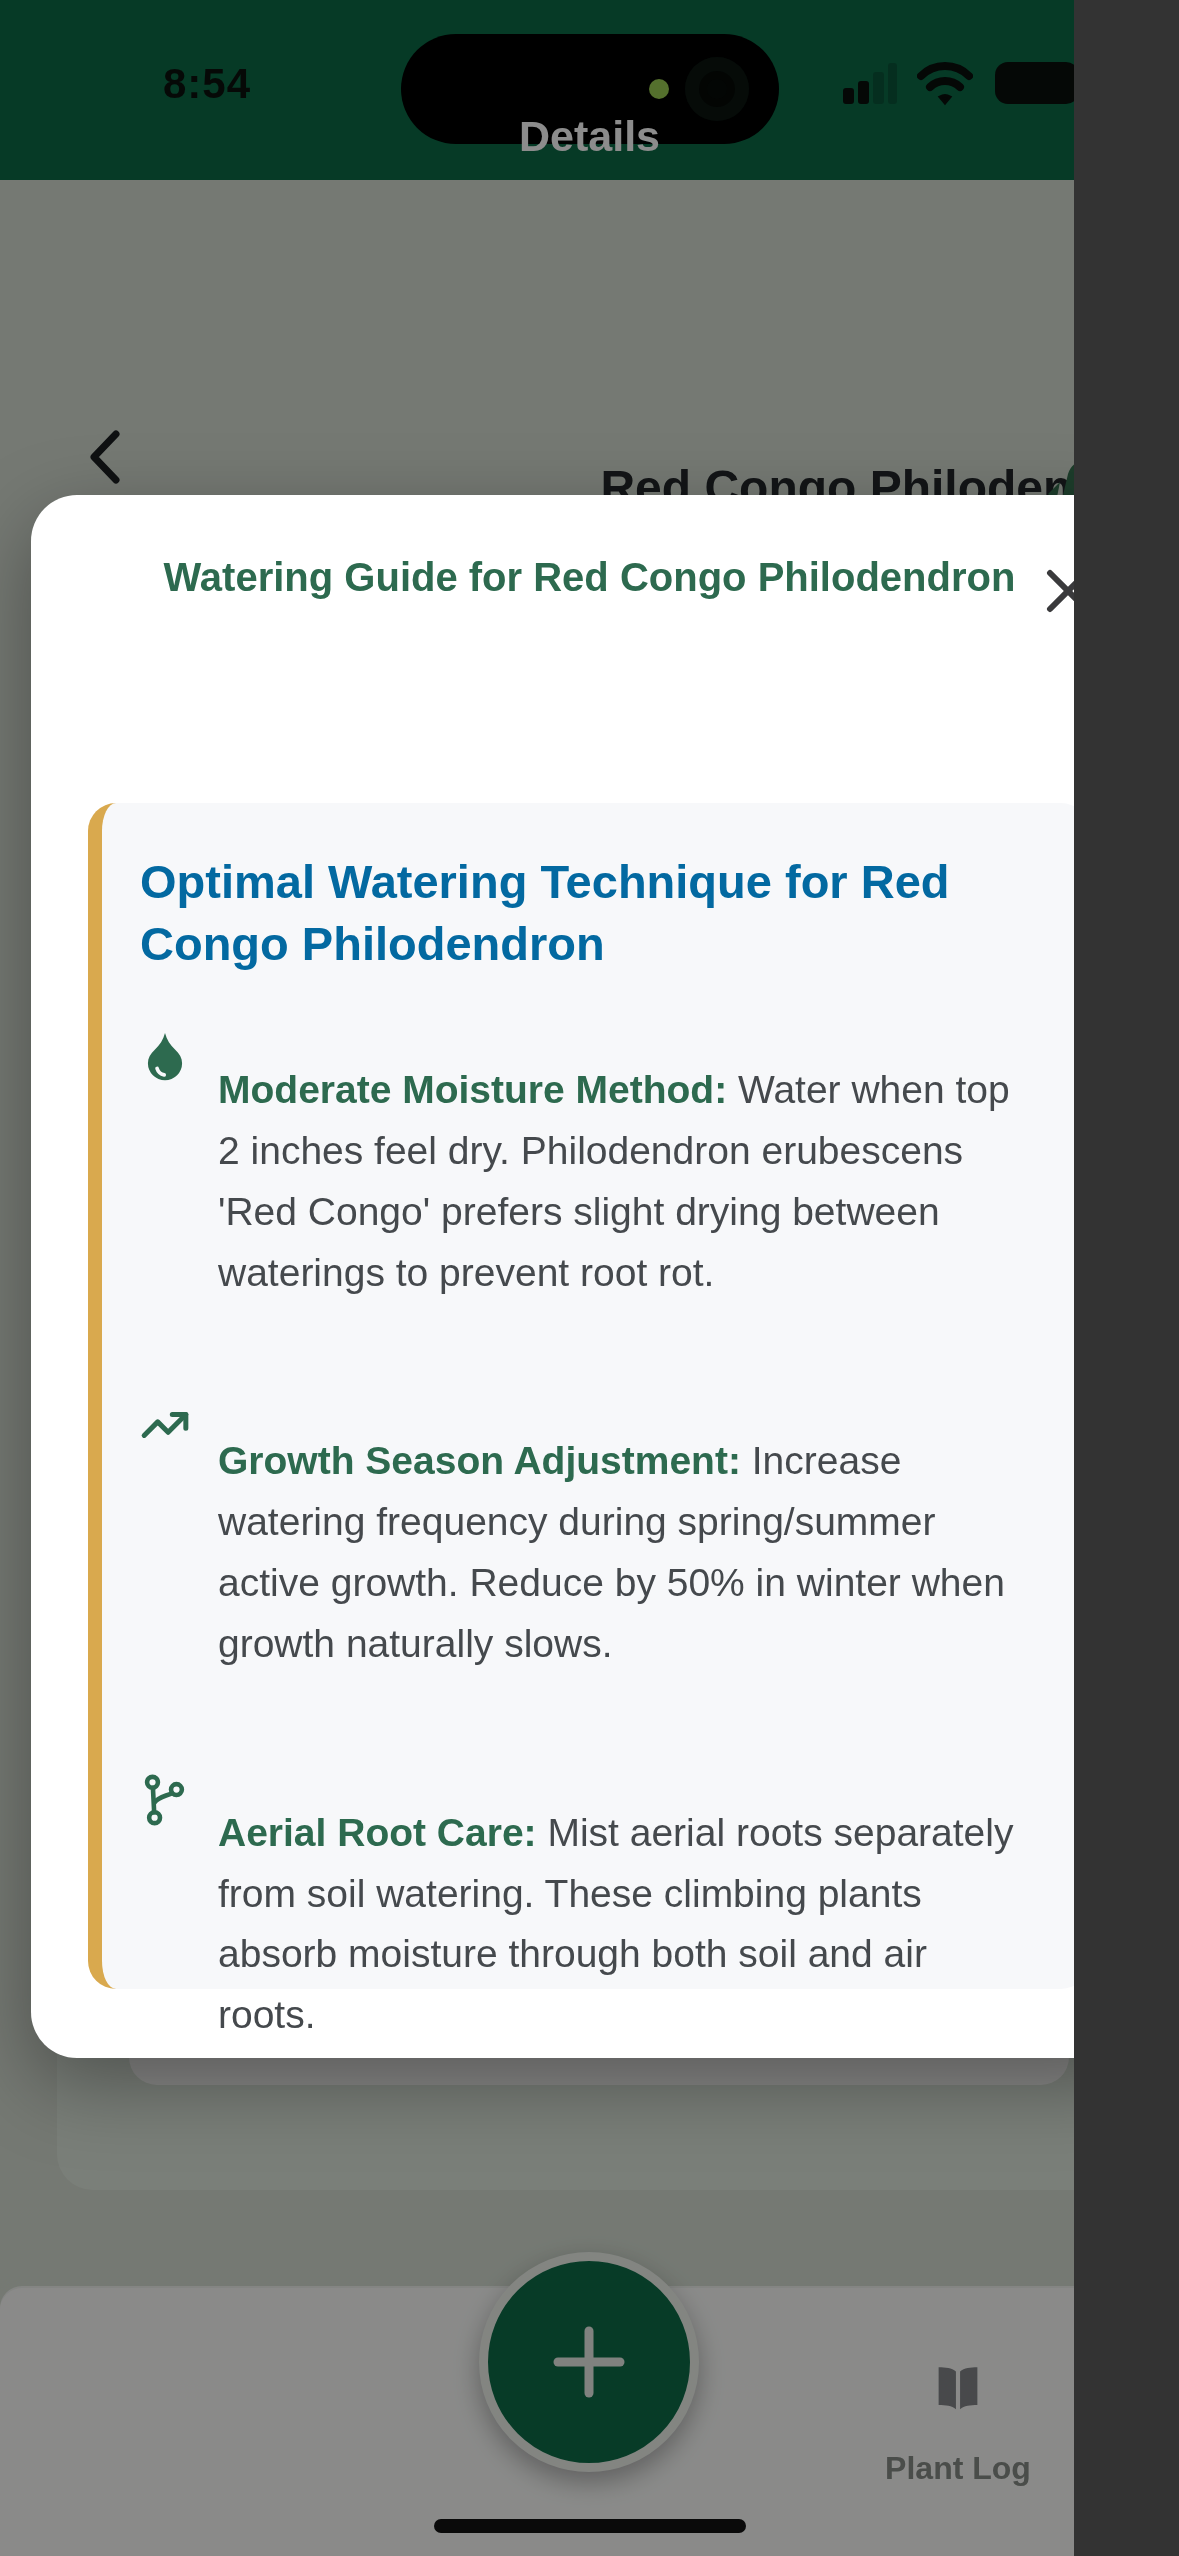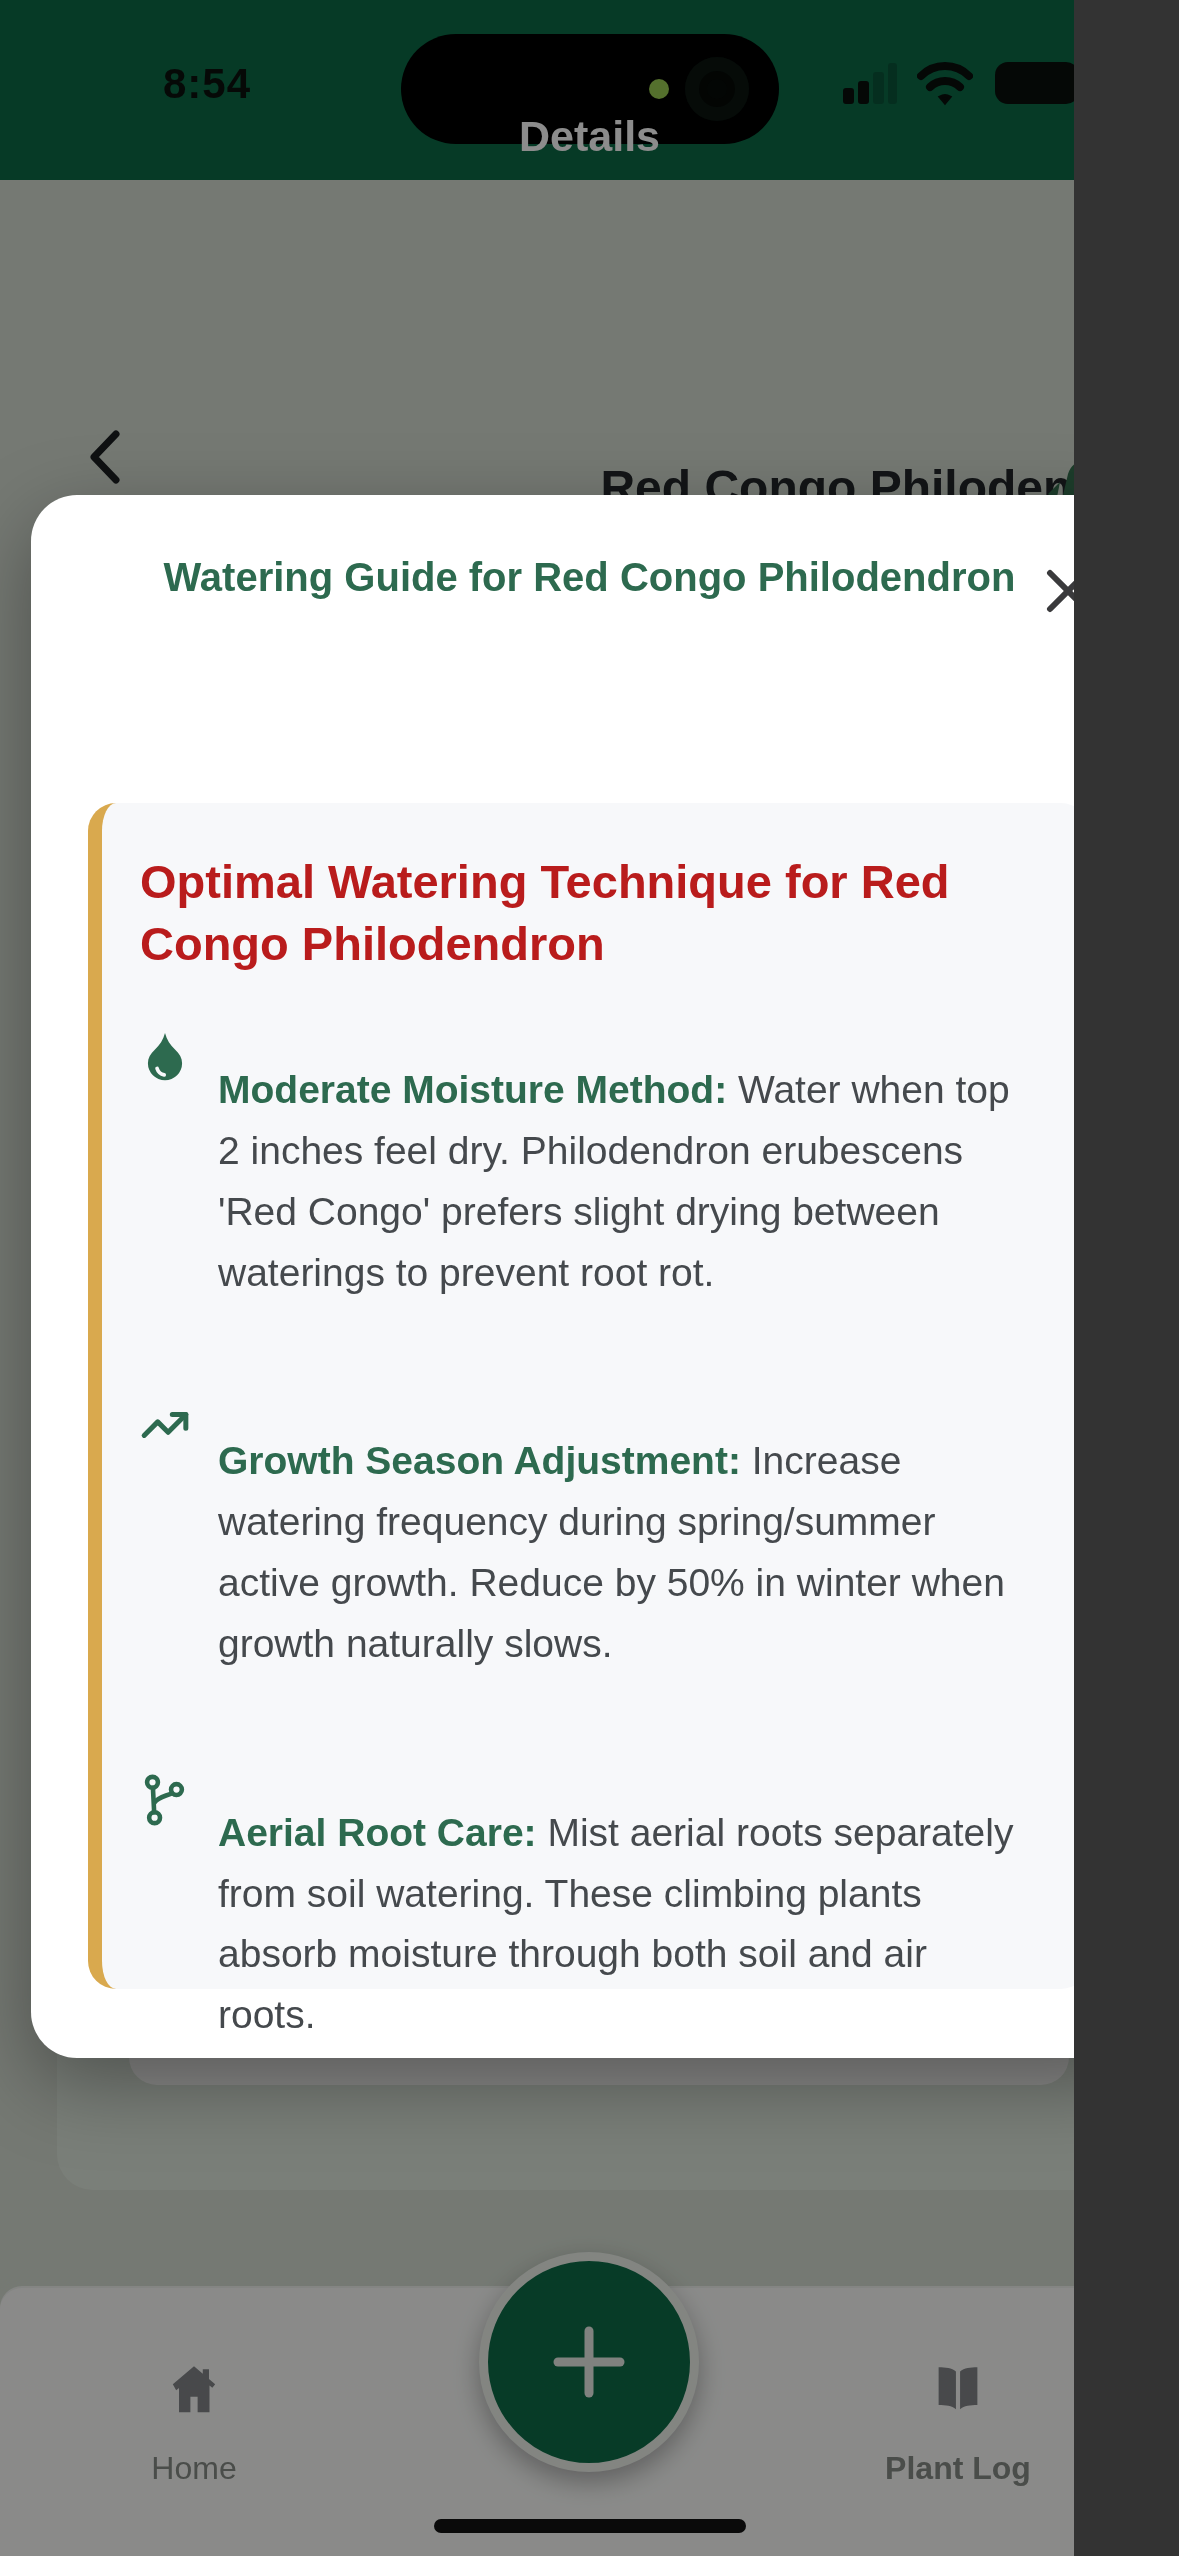--- a/index.html
+++ b/index.html
@@ -36,21 +36,21 @@
   .home-indicator{position:absolute;left:434px;top:2519px;width:312px;height:14px;border-radius:7px;background:#131313;}
   
   .scrim{position:absolute;left:0;top:0;width:1179px;height:2556px;background:rgba(0,0,0,0.45);}
   .modal{position:absolute;left:31px;top:495px;width:1117px;height:1563px;background:#ffffff;border-radius:46px;
          box-shadow:0 26px 80px rgba(0,0,0,.35);}
   .modal-close{position:absolute;top:70px;right:54px;width:52px;height:52px;cursor:pointer;background:none;border:none;padding:0;}
   .modal-title{margin:56px auto 0;max-width:860px;text-align:center;font-size:40px;line-height:1.34;font-weight:700;color:#2d6a4f;}
   .tip-card{position:absolute;left:57px;top:308px;width:1001px;height:1186px;background:#f7f8fa;
             border-left:14px solid #d9a94e;border-radius:28px;box-sizing:border-box;
             padding:48px 58px 0 38px;}
-  .tip-heading{margin:0 0 46px 0;max-width:860px;font-size:47px;line-height:1.32;font-weight:700;color:#b91c1c;}
+  .tip-heading{margin:0 0 46px 0;max-width:860px;font-size:47px;line-height:1.32;font-weight:700;color:#0369a1;}
   .tip{display:flex;gap:28px;margin-bottom:50px;}
   .tip-icon{flex:0 0 50px;padding-top:8px;}
   .tip-text{font-size:39px;line-height:1.56;color:#45494d;}
   .tip-lead{font-weight:700;color:#2d6a4f;}
 </style>
 </head>
 <body>
 
 <div class="screen">
 
@@ -100,28 +100,20 @@
         <path d="M22 26 q4-12 14-12 q4-8 10-2 q8-4 10 4 q10 0 12 10 l4 34 H14 Z" fill="#35704f"></path>
         <path d="M14 34 L2 46 l8 8 Z" fill="#35704f"></path>
       </svg>
     </span>
   </button>
 
   <div class="bg-card-outer"></div>
   <div class="bg-card-inner"></div>
 
   <div class="tab-bar">
-    <div class="tab-item tab-home">
-      <span>
-        <svg width="66" height="62" viewBox="0 0 24 24">
-          <path d="M3.8 10.2 12 3.2l3.4 2.9V4.4h2.4v3.7l2.4 2.1-1.1 1.3-1.1-.9V21h-4.6v-6h-2.8v6H6.2v-9.4l-1.1.9Z" fill="#838689"></path>
-        </svg>
-      </span>
-      <span class="tab-label">Home</span>
-    </div>
     <div class="tab-item tab-plantlog">
       <span>
         <svg width="66" height="62" viewBox="0 0 24 24">
           <path d="M11.2 5.2C9.6 3.9 7.2 3.6 4.5 3.6v14.6c2.7 0 5.1.3 6.7 1.6Z" fill="#838689"></path>
           <path d="M12.8 5.2c1.6-1.3 4-1.6 6.7-1.6v14.6c-2.7 0-5.1.3-6.7 1.6Z" fill="#838689"></path>
         </svg>
       </span>
       <span class="tab-label">Plant Log</span>
     </div>
   </div>

